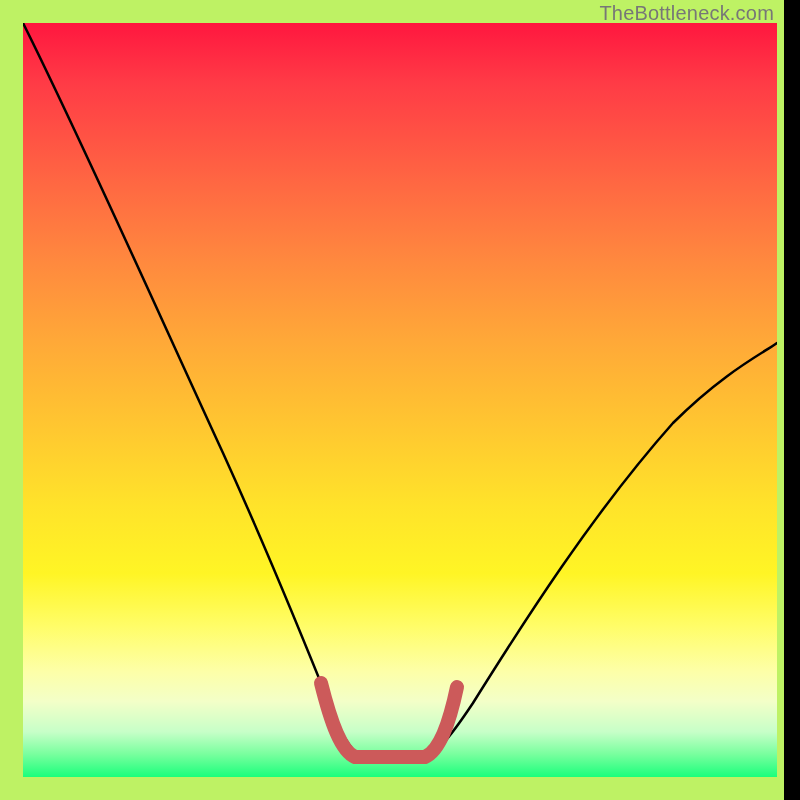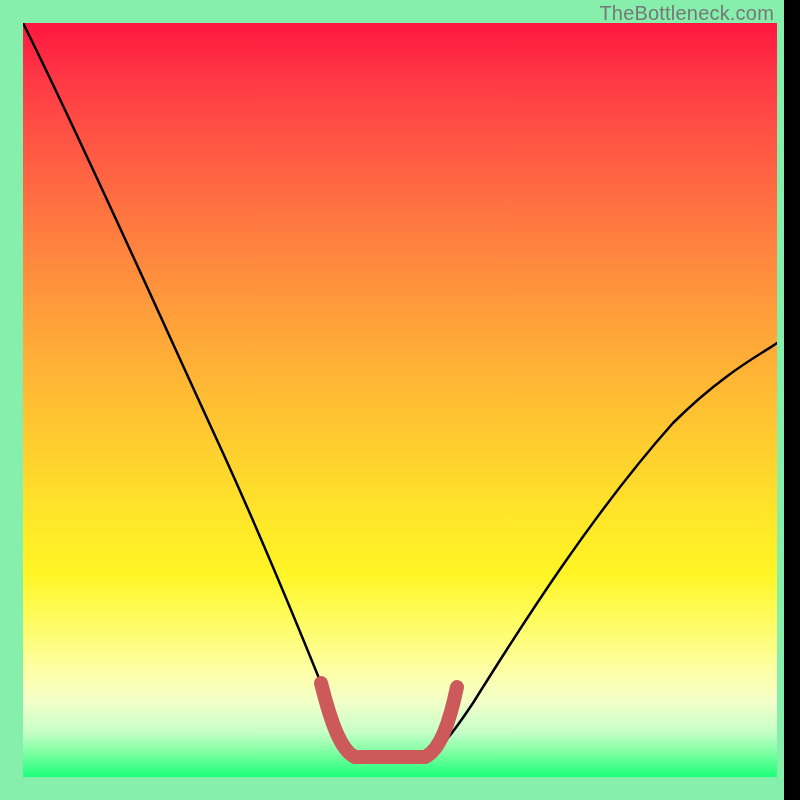--- a/index.html
+++ b/index.html
@@ -10,21 +10,21 @@
     background: #000;
     overflow: hidden;
     font-family: Arial, Helvetica, sans-serif;
   }
   .frame {
     position: absolute;
     top: 0;
     left: 0;
     width: 784px;
     height: 800px;
-    background: #86efac;
+    background: #bef264;
   }
   .plot {
     position: absolute;
     top: 23px;
     left: 23px;
     width: 754px;
     height: 754px;
     
     background: linear-gradient(
       to bottom,

